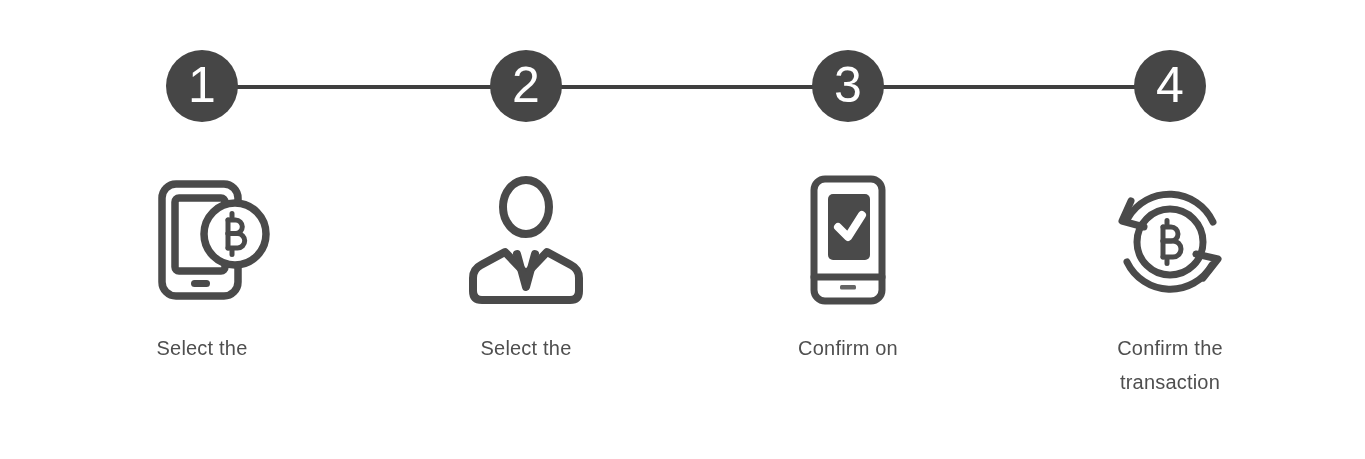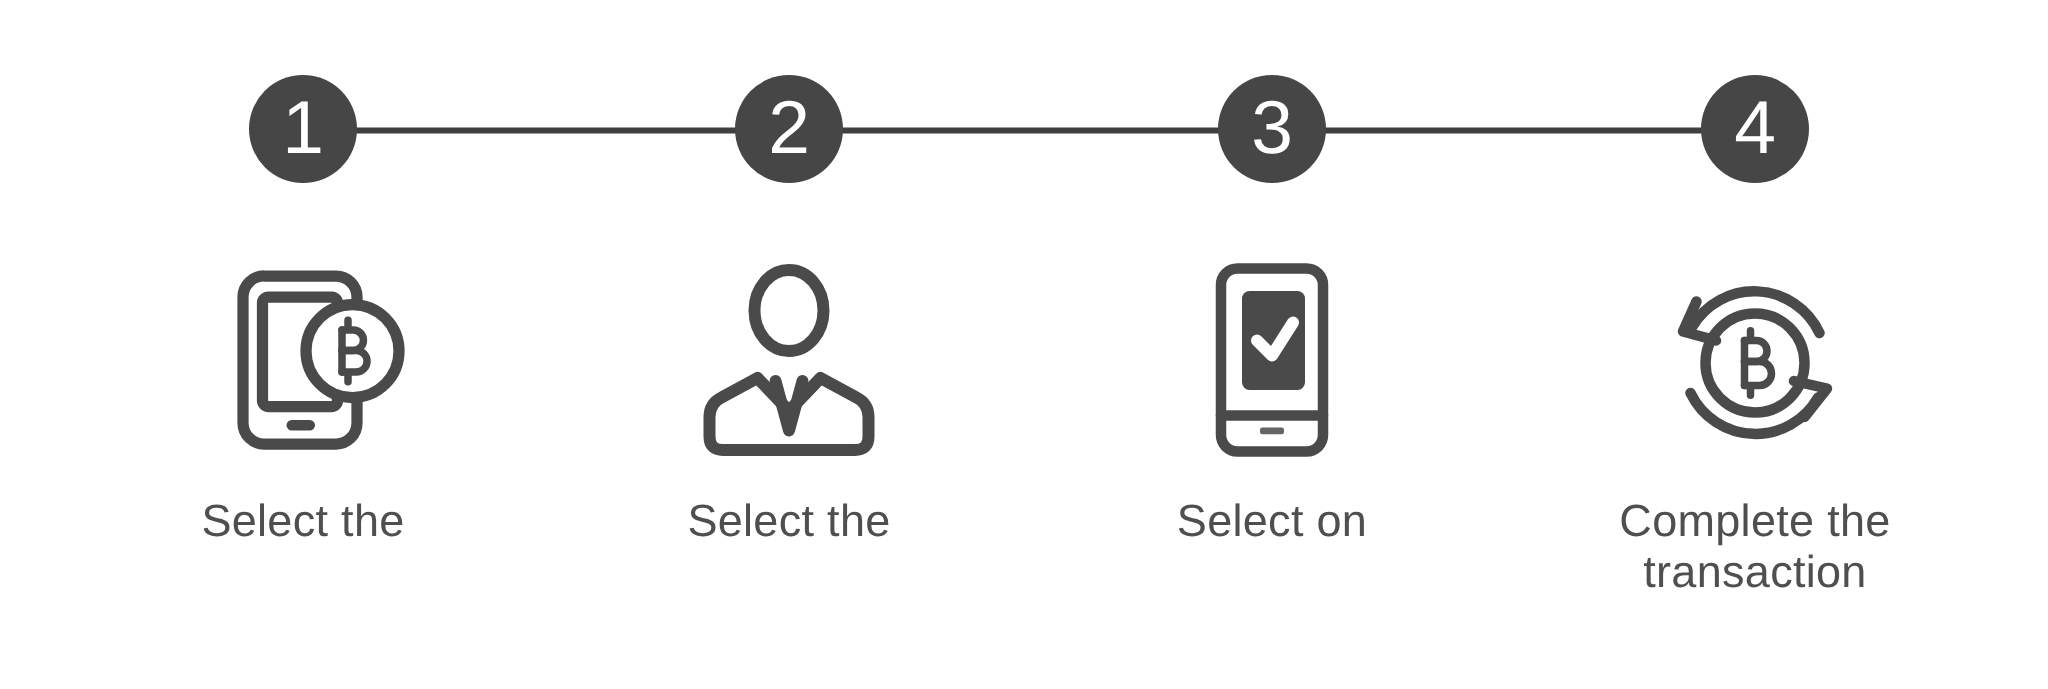--- a/index.html
+++ b/index.html
@@ -12,21 +12,21 @@
   .step{position:absolute;top:0;width:322px;height:459px;text-align:center;}
   .circle{
     position:absolute;top:50px;left:50%;transform:translateX(-50%);
     width:72px;height:72px;border-radius:50%;background:var(--circle);
     color:var(--number);font-size:50px;line-height:71px;text-align:center;font-weight:400;
   }
   .icon{position:absolute;top:170px;left:50%;transform:translateX(-50%);color:var(--icon);}
   .icon svg{display:block;}
   .label{
     position:absolute;top:331px;left:0;width:100%;
-    font-size:30px;line-height:34px;color:var(--label);letter-spacing:.2px;
+    font-size:20px;line-height:34px;color:var(--label);letter-spacing:.2px;
   }
   .label span{display:block;}
 </style>
 </head>
 <body>
 
 <div class="canvas" style="--circle: #464646; --line: #3f3f3f; --icon: #4a4a4a; --label: #4f4f4f; --number: #ffffff; --bg: #ffffff;">
 
   <div class="connector" style="left:202px;width:968px;"></div>
 
@@ -76,21 +76,21 @@
     <div class="icon">
       <svg width="140" height="140" viewBox="0 0 140 140" fill="none" stroke="currentColor" stroke-width="7" stroke-linecap="round" stroke-linejoin="round">
         <rect x="36" y="9" width="68" height="122" rx="11"></rect>
         <rect x="50" y="24" width="42" height="66" rx="5" fill="currentColor" stroke="none"></rect>
         <path d="M 60,57 L 70,67 L 84,45" stroke="#ffffff" stroke-width="8"></path>
         <path d="M 36,107 H 104"></path>
         <rect x="62" y="115" width="16" height="4.5" rx="1.5" fill="currentColor" stroke="none" opacity="0.85"></rect>
       </svg>
     </div>
     <div class="label">
-      <span>Select on</span>
+      <span>Confirm on</span>
     </div>
   </div>
 
   <div class="step" style="left:1009px;">
     <div class="circle">
       <span>4</span>
     </div>
     <div class="icon">
       <svg width="140" height="140" viewBox="0 0 140 140" fill="none" stroke="currentColor" stroke-width="7" stroke-linecap="round" stroke-linejoin="round">
         <circle cx="70" cy="72" r="33"></circle>
@@ -100,18 +100,18 @@
           <path d="M 63,71 h 10 a 7.5,7.5 0 0 1 0,16 H 63"></path>
           <path d="M 67,50.5 v 6 M 67,87.5 v 6"></path>
         </g>
         <path d="M 113,52 A 48,48 0 0 0 28,48"></path>
         <path d="M 31,31 L 22,51 L 44,57"></path>
         <path d="M 27,92 A 48,48 0 0 0 112,95"></path>
         <path d="M 103,108 L 118,89 L 96,84"></path>
       </svg>
     </div>
     <div class="label">
-      <span>Complete the</span>
+      <span>Confirm the</span>
       <span>transaction</span>
     </div>
   </div>
 
 </div>
 
 </body></html>

